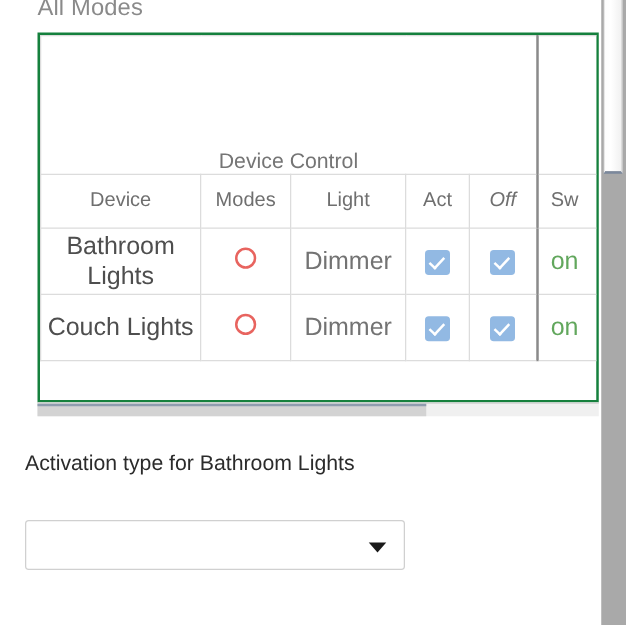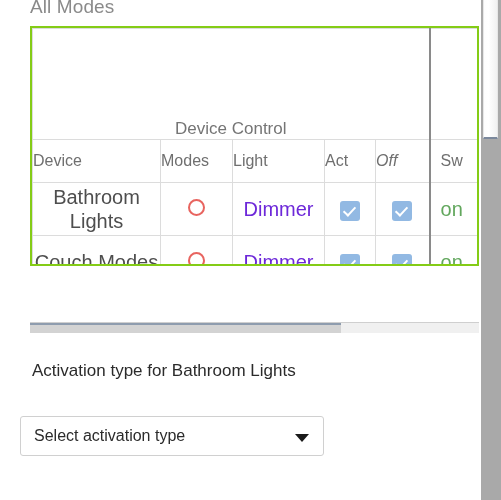--- a/index.html
+++ b/index.html
@@ -58,23 +58,23 @@
     letter-spacing: 0.1px;
     white-space: nowrap;
   }
 
   
   #table-scroll {
     position: absolute;
     left: 30px;
     top: 26px;
     width: 449px;
-    height: 240px;
+    height: 296px;
     overflow: hidden;
-    border: 2px solid #84cc16;
+    border: 2px solid #15803d;
     box-sizing: border-box;
     background: #ffffff;
   }
   table.device-table {
     border-collapse: collapse;
     table-layout: fixed;
     width: 560px;
     background: #fff;
   }
   table.device-table td, table.device-table th {
@@ -88,21 +88,21 @@
     text-align: center;
     color: #757575;
     font-size: 17px;
     padding-bottom: 9px;
   }
   .grp-row td.groupsep {
     border-right: 2px solid #8a8a8a;
   }
   .hdr-row th {
     height: 42px;
-    text-align: left;
+    text-align: center;
     color: #6f6f6f;
     font-size: 16px;
     border-top: 1px solid #d4d4d4;
     border-bottom: 2px solid #8a8a8a;
   }
   .hdr-row th.groupsep {
     border-right: 2px solid #8a8a8a;
     font-style: italic;
   }
   .body-row td {
@@ -112,21 +112,21 @@
     color: #4e4e4e;
     font-size: 20px;
     line-height: 1.22;
     border-left: none;
     border-right: 1px solid #e6e6e6;
   }
   .body-row td.groupsep {
     border-right: 2px solid #8a8a8a;
   }
   .body-row td.cell-type {
-    color: #6d28d9;
+    color: #737373;
   }
   .body-row td.cell-sw {
     color: #62a75d;
     text-align: left;
     padding-left: 10px;
   }
 
   
   .c-device { width: 128px; }
   .c-state  { width: 72px; }
@@ -183,21 +183,21 @@
     width: 311px;
     height: 10px;
     background: #d3d3d3;
     border-top: 2px solid #8e9cae;
     box-sizing: border-box;
   }
 
   
   .field-label {
     position: absolute;
-    left: 32px;
+    left: 20px;
     top: 357px;
     width: 300px;
     font-size: 17px;
     color: #2b2b2b;
     line-height: 1.65;
   }
   .select-box {
     position: absolute;
     left: 20px;
     top: 416px;
@@ -267,21 +267,21 @@
           <td class="cell-type">Dimmer</td>
           <td>
             <span class="checkbox"></span>
           </td>
           <td class="groupsep">
             <span class="checkbox"></span>
           </td>
           <td class="cell-sw">on</td>
         </tr>
         <tr class="body-row">
-          <td>Couch Modes</td>
+          <td>Couch Lights</td>
           <td>
             <span class="state-circle"></span>
           </td>
           <td class="cell-type">Dimmer</td>
           <td>
             <span class="checkbox"></span>
           </td>
           <td class="groupsep">
             <span class="checkbox"></span>
           </td>
@@ -291,21 +291,20 @@
     </table>
   </div>
 
   <div id="hscrollbar">
     <div id="hscroll-thumb"></div>
   </div>
 
   <div class="field-label">Activation type for Bathroom Lights</div>
 
   <div class="select-box">
-    <span class="select-value">Select activation type</span>
     <span class="select-caret"></span>
   </div>
 
 </div>
 
 <div id="vscrollbar">
   <div id="vscroll-thumb"></div>
 </div>
 
 </body></html>

